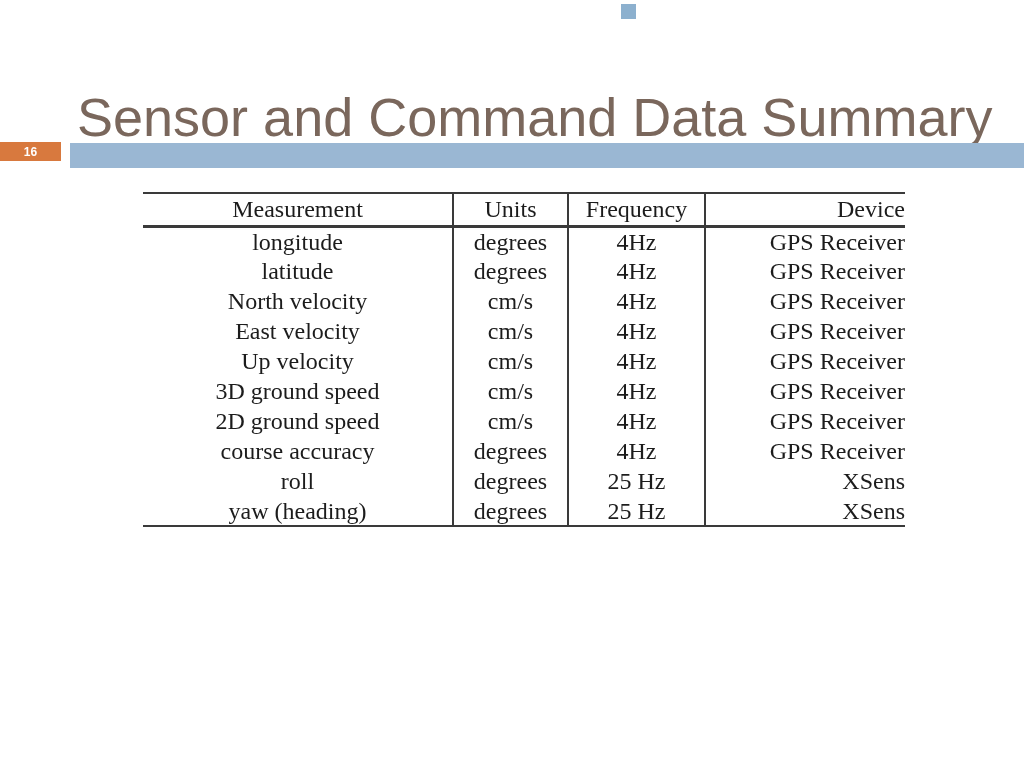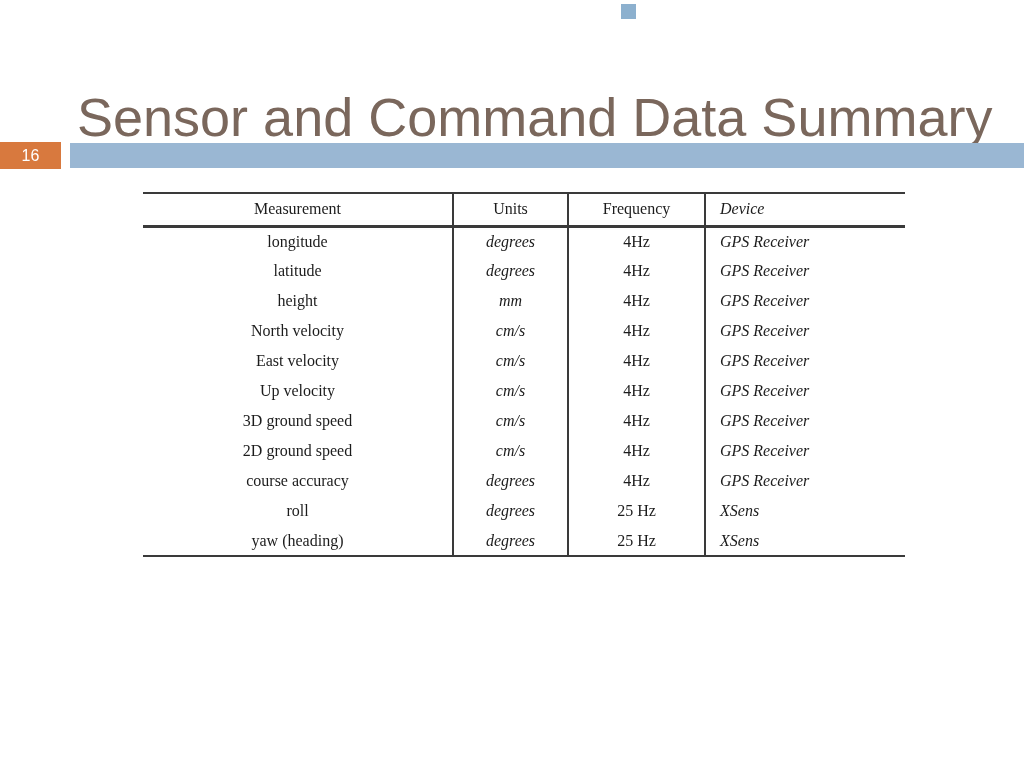--- a/index.html
+++ b/index.html
@@ -20,36 +20,36 @@
   .accent-square{
     position:absolute;left:621px;top:4px;width:15px;height:15px;
     background:var(--accent-blue);
   }
   .slide-title{
     position:absolute;left:77px;top:53px;width:900px;
     font-size:54px;line-height:1.05;font-weight:400;
     color:var(--title-text);white-space:nowrap;
   }
   .page-badge{
-    position:absolute;left:0;top:142px;width:61px;height:27px;
+    position:absolute;left:0;top:142px;width:61px;height:19px;
     background:var(--badge-bg);color:var(--badge-text);
     display:flex;align-items:center;justify-content:center;
-    font-size:16px;font-weight:normal;
+    font-size:12px;font-weight:bold;
   }
   .blue-bar{
     position:absolute;left:70px;top:143px;width:954px;height:25px;
     background:var(--bar-blue);
   }
   .table-wrap{
     position:absolute;left:143px;top:192px;width:762px;
   }
   table.data-table{
     width:762px;border-collapse:collapse;table-layout:fixed;
     font-family:"Liberation Serif","DejaVu Serif",serif;
-    font-size:16px;color:var(--table-text);
+    font-size:24px;color:var(--table-text);
     border-top:2px solid var(--rule);
     border-bottom:2px solid var(--rule);
   }
   .data-table col.c-measurement{width:310px;}
   .data-table col.c-units{width:115px;}
   .data-table col.c-frequency{width:137px;}
   .data-table col.c-device{width:200px;}
   .data-table th{
     height:33px;font-weight:400;text-align:center;vertical-align:middle;
     border-bottom:3px solid var(--rule);padding:0;
@@ -57,23 +57,23 @@
   .data-table td{
     height:30px;text-align:center;vertical-align:middle;padding:0;
     line-height:1;
   }
   .data-table th.col-units, .data-table td.col-units,
   .data-table th.col-frequency, .data-table td.col-frequency,
   .data-table th.col-device, .data-table td.col-device{
     border-left:2px solid var(--rule);
   }
   .data-table th.col-device, .data-table td.col-device{
-    text-align:left;padding-left:14px;font-style:italic;
+    text-align:right;padding-left:14px;
   }
-  .data-table td.col-units{font-style:italic;text-align:center;}
+  .data-table td.col-units{text-align:center;}
 </style>
 </head>
 <body>
 
 <div class="accent-square"></div>
 
 <h1 class="slide-title">Sensor and Command Data Summary</h1>
 
 <div class="page-badge">
   <span>16</span>
@@ -105,26 +105,20 @@
   </tr>
 
   <tr>
     <td class="col-measurement">latitude</td>
     <td class="col-units">degrees</td>
     <td class="col-frequency">4Hz</td>
     <td class="col-device">GPS Receiver</td>
   </tr>
 
 
-  <tr>
-    <td class="col-measurement">height</td>
-    <td class="col-units">mm</td>
-    <td class="col-frequency">4Hz</td>
-    <td class="col-device">GPS Receiver</td>
-  </tr>
 
   <tr>
     <td class="col-measurement">North velocity</td>
     <td class="col-units">cm/s</td>
     <td class="col-frequency">4Hz</td>
     <td class="col-device">GPS Receiver</td>
   </tr>
 
   <tr>
     <td class="col-measurement">East velocity</td>

